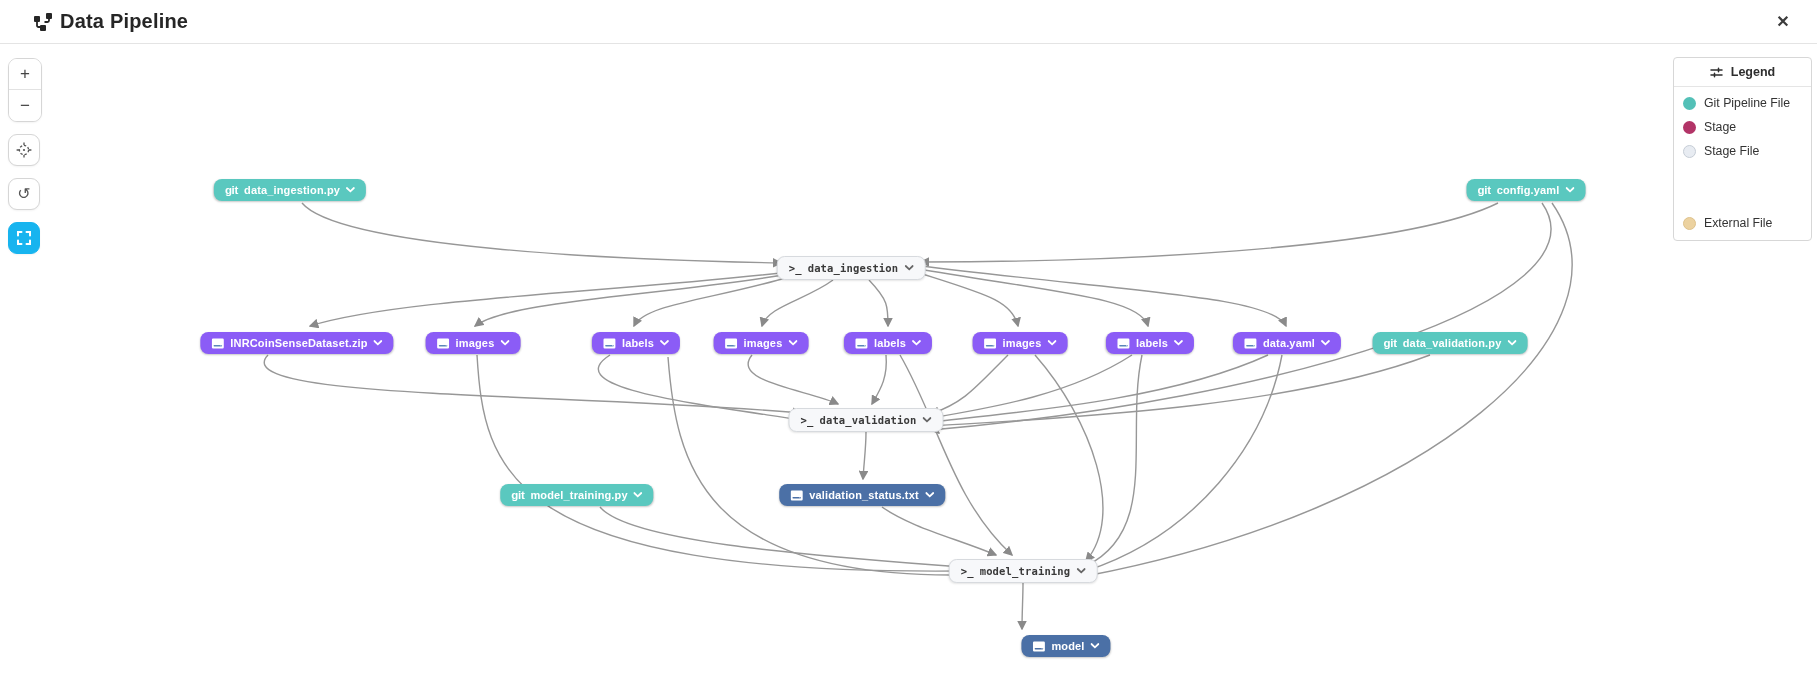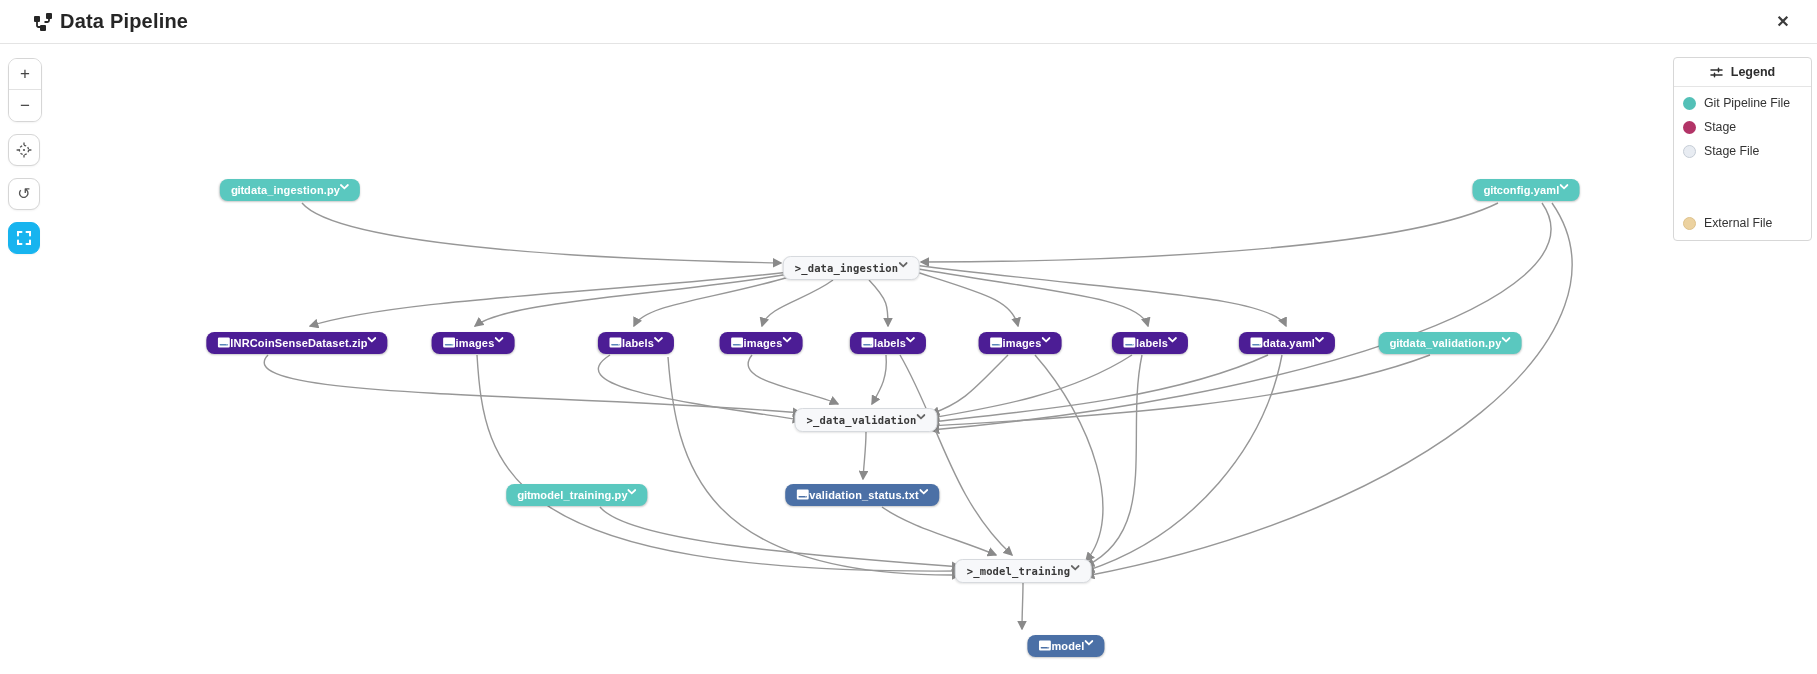--- a/index.html
+++ b/index.html
@@ -33,24 +33,24 @@
   #legend .lg-head{display:flex;align-items:center;justify-content:center;gap:8px;
     padding:7px 4px;border-bottom:1px solid #e5e5e5;font-size:12.5px;font-weight:700;color:#2e2e2e;}
   .lg-row{display:flex;align-items:center;gap:8px;padding:5px 9px;font-size:12.3px;color:#333;}
   .lg-row:first-of-type{padding-top:9px;}
   .lg-row:last-of-type{padding-bottom:10px;margin-top:48px;}
   .lg-dot{width:13px;height:13px;border-radius:50%;flex:0 0 13px;box-sizing:border-box;}
 
   
   #edge-svg{position:absolute;left:0;top:0;z-index:1;}
   #nodes{position:absolute;left:0;top:0;width:100%;height:100%;z-index:10;pointer-events:none;}
-  .node{position:absolute;transform:translate(-50%,-50%);display:flex;align-items:flex-start;
+  .node{position:absolute;transform:translate(-50%,-50%);display:flex;align-items:center;gap:6px;
     padding:5px 11px;border-radius:8px;font-size:11px;font-weight:700;color:#fff;white-space:nowrap;
     box-shadow:0 1px 2px rgba(0,0,0,.22);cursor:pointer;pointer-events:auto;letter-spacing:.15px;}
-  .node.dvc{background:#4c1d95;}
+  .node.dvc{background:#8b5cf6;}
   .node.dvc-dark{background:#4b70a6;}
   .node.git{background:#5ac8bf;}
   .node.stage{background:#f7f8fa;border:1px solid #d7dade;color:#3a3a3a;
     font-family:"DejaVu Sans Mono",monospace;font-weight:600;font-size:10.5px;box-shadow:0 1px 2px rgba(0,0,0,.10);}
   .git-badge{font-weight:800;font-size:11.5px;letter-spacing:-.3px;}
   .prompt{font-family:"DejaVu Sans Mono",monospace;font-weight:700;font-size:10.5px;color:#333;}
   .node svg{display:block;}
 </style>
 </head>
 <body>

